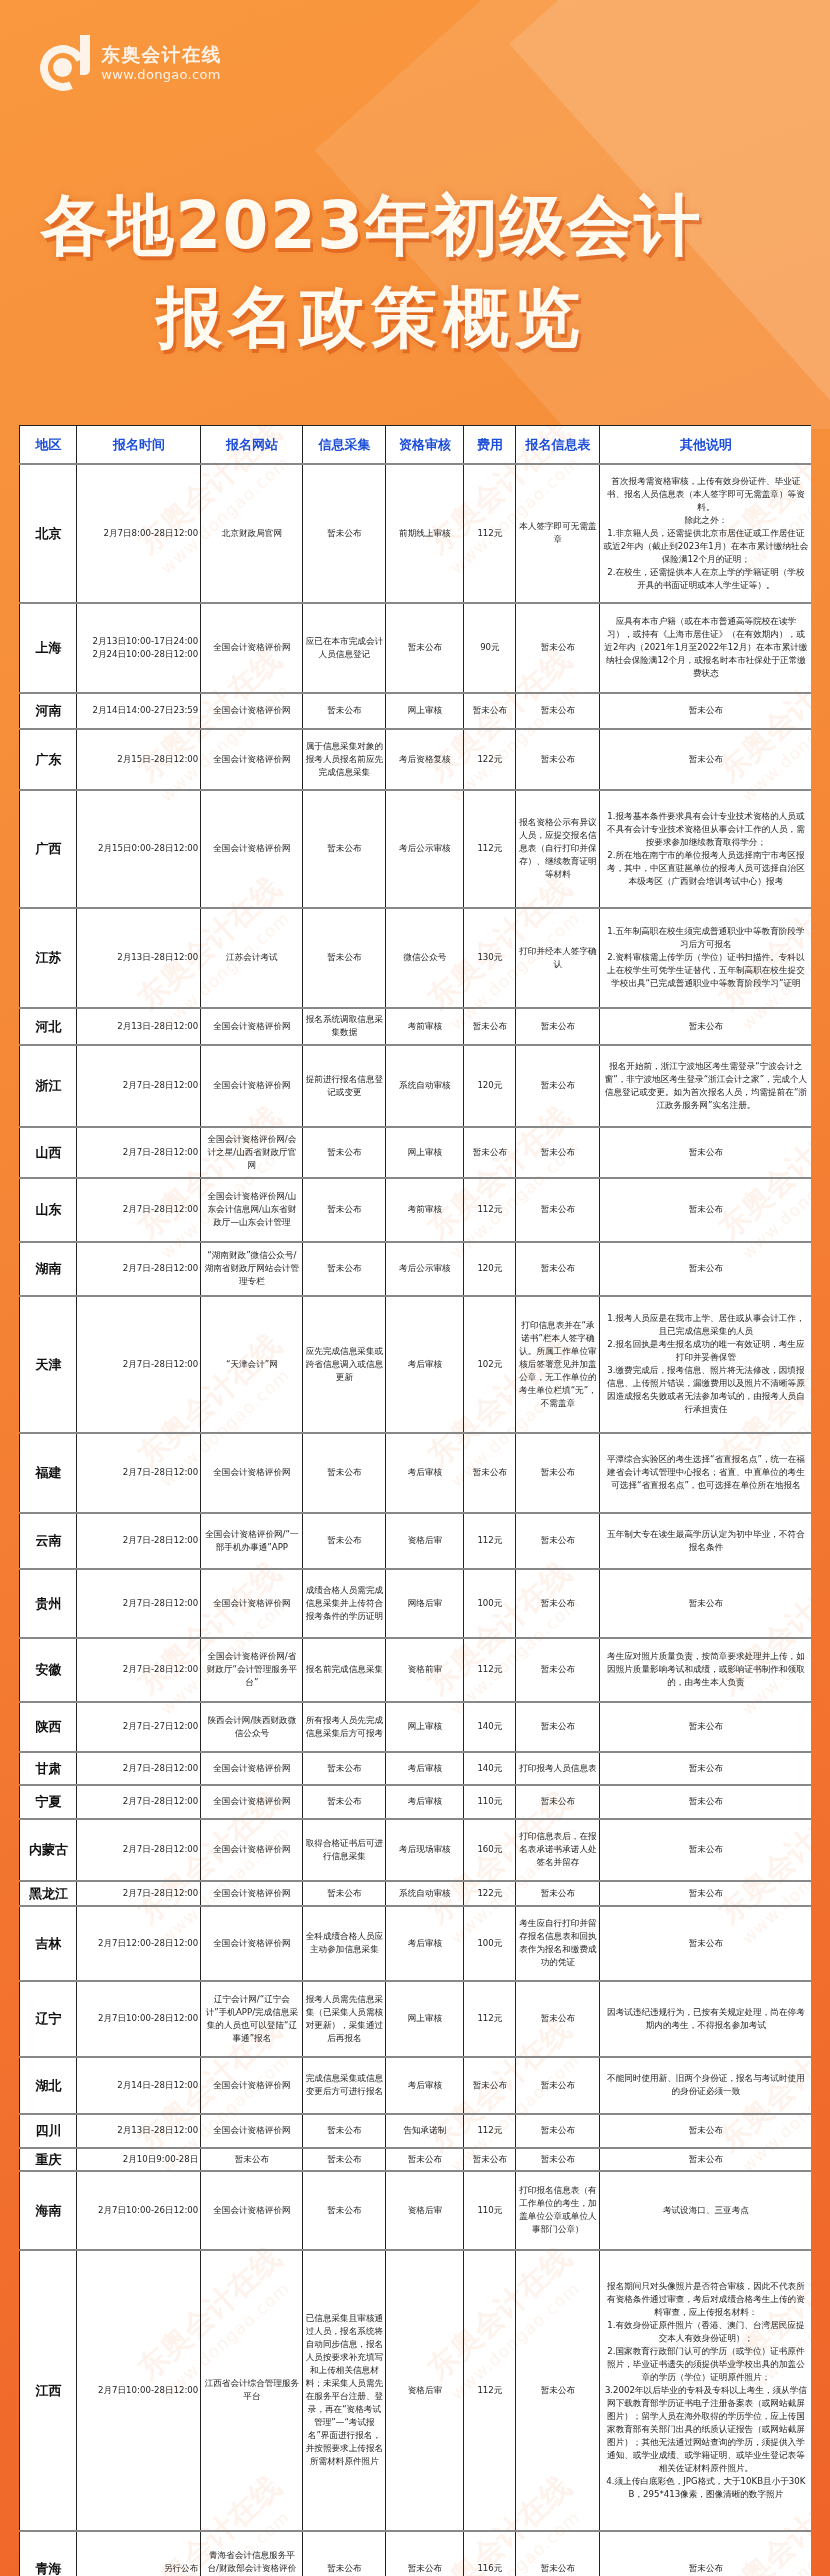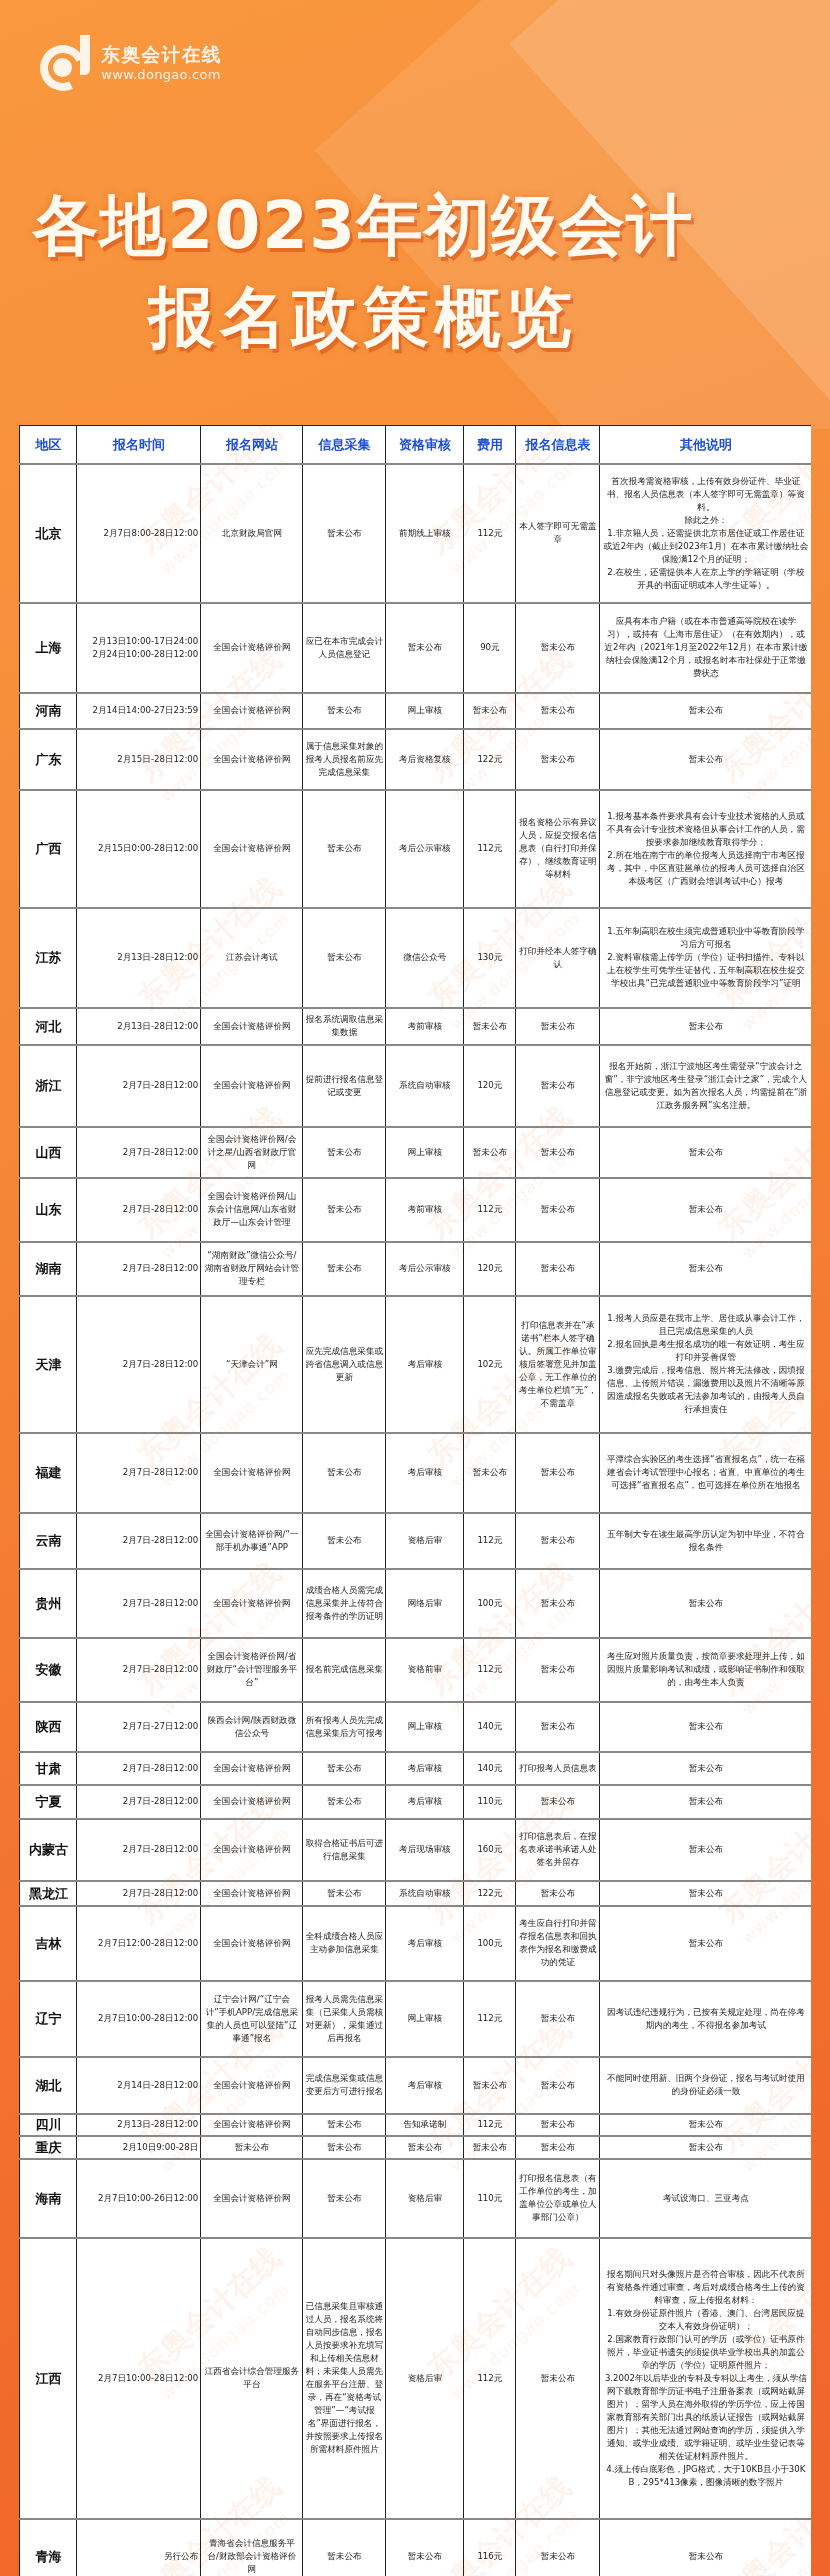--- a/index.html
+++ b/index.html
@@ -34,21 +34,21 @@
   }
   .logo-icon .stem {
     position: absolute; left: 40px; top: 0; width: 9.7px; height: 40px; background: #fdf3e8;
     border-radius: 0 0 5.5px 0;
   }
   .logo-text { margin-left: 8.3px; color: #fdf3e8; }
   .logo-name { font-size: 18.7px; font-weight: bold; letter-spacing: 1.4px; line-height: 23.5px; }
   .logo-url { font-family: "DejaVu Sans", sans-serif; font-size: 13px; letter-spacing: 0.3px; line-height: 18px; }
 
   .title {
-    position: absolute; left: 0; width: 726px; text-align: center;
+    position: absolute; left: 8px; width: 726px; text-align: center;
     color: #fffaf0; font-weight: bold; font-size: 66px; line-height: 76px;
     text-shadow: 2.8px 4.2px 0 rgba(214, 80, 20, 0.55), 0 0 7px rgba(200,70,20,0.3);
     font-family: "DejaVu Sans", sans-serif;
   }
   .title.l1 { top: 188px; letter-spacing: 1.4px; }
   .title.l2 { top: 280px; letter-spacing: 5.5px; }
 
   
   .table-wrap {
     position: absolute; left: 19.4px; top: 425px; width: 792px;
@@ -397,21 +397,21 @@
         <tr style="height: 57px;">
           <td class="region">湖北</td>
           <td class="multi">2月14日-28日12:00</td>
           <td>全国会计资格评价网</td>
           <td>完成信息采集或信息变更后方可进行报名</td>
           <td>考后审核</td>
           <td>暂未公布</td>
           <td>暂未公布</td>
           <td class="notes">不能同时使用新、旧两个身份证，报名与考试时使用的身份证必须一致</td>
         </tr>
-        <tr style="height: 22px; margin-top: 44px;">
+        <tr style="height: 34px; margin-top: 44px;">
           <td class="region">四川</td>
           <td class="multi">2月13日-28日12:00</td>
           <td>全国会计资格评价网</td>
           <td>暂未公布</td>
           <td>告知承诺制</td>
           <td>112元</td>
           <td>暂未公布</td>
           <td class="notes center">暂未公布</td>
         </tr>
         <tr style="height: 23px;">

